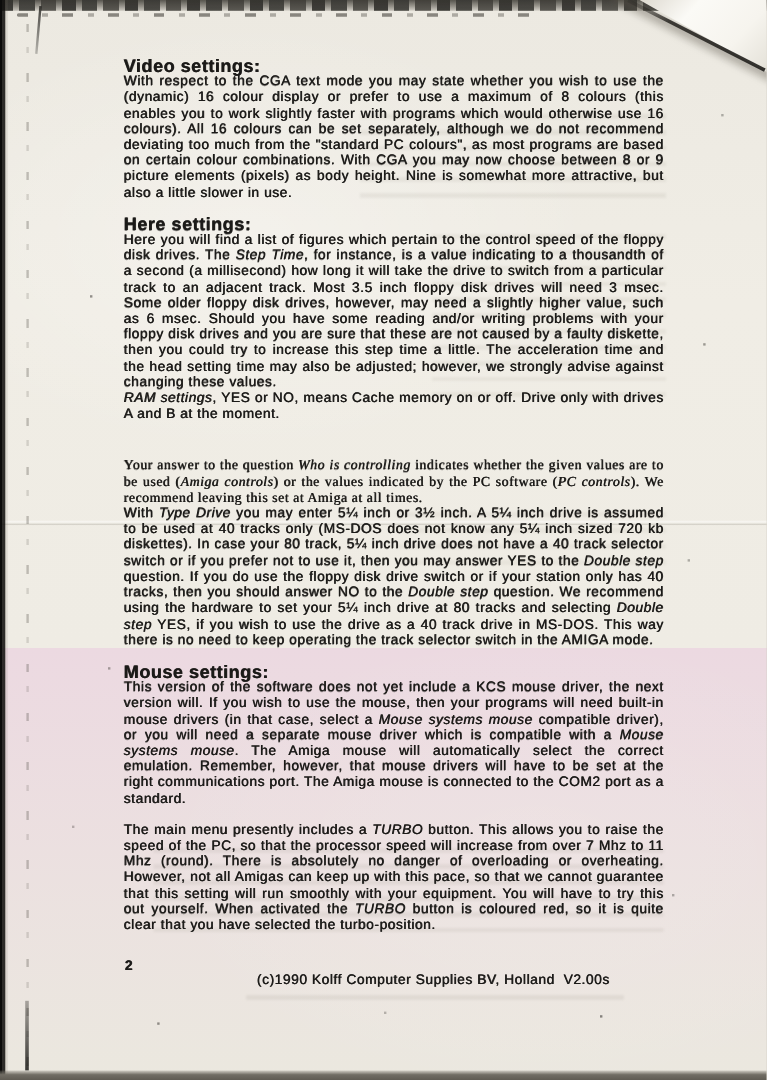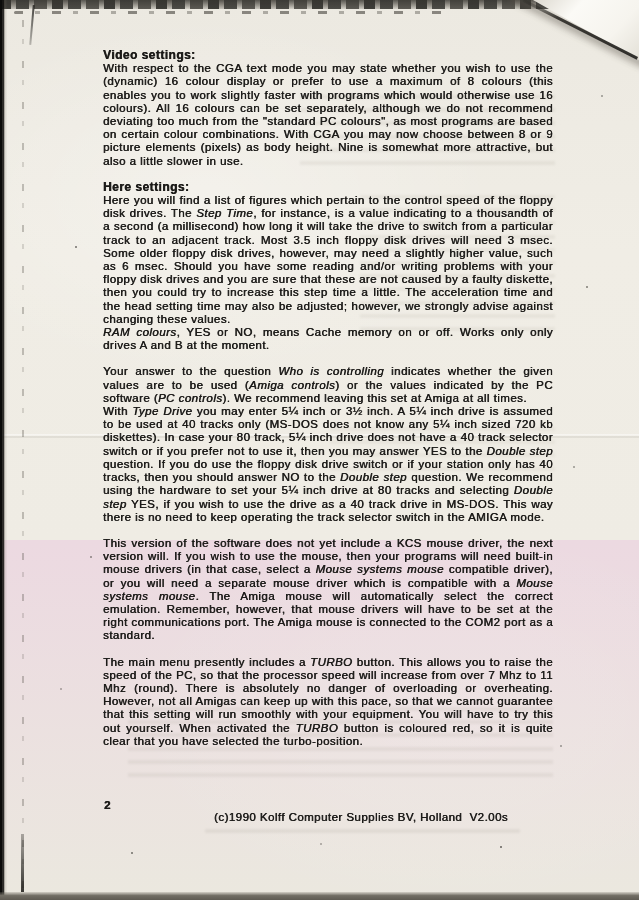--- a/index.html
+++ b/index.html
@@ -102,24 +102,24 @@
 
   
   .text-block {
     position: absolute; left: 103px; top: 49px; width: 450px;
     color: #1b1a18; font-size: 11.5px; line-height: 13.2px;
     letter-spacing: 0.45px;
     text-shadow: 0.45px 0 0 rgba(27,26,24,0.85), 0 0.3px 0 rgba(27,26,24,0.5);
   }
   section + section { margin-top: 13px; }
   .text-block h3 {
-    margin: 0; font-size: 12px; line-height: 13.2px; font-weight: bold;
+    margin: 0; font-size: 15px; line-height: 13.2px; font-weight: bold;
   }
   .text-block p { margin: 0; text-align: justify; }
-  .text-block p.gap { margin-top: 13px; }
+  .text-block p.gap { margin-top: 30px; font-family: Liberation Serif, serif; }
   .text-block em { font-style: italic; }
 
   .footer {
     position: absolute; left: 103px; top: 799px; width: 450px; height: 14px;
     color: #1b1a18; font-size: 11.5px; letter-spacing: 0.45px;
     text-shadow: 0.45px 0 0 rgba(27,26,24,0.85), 0 0.3px 0 rgba(27,26,24,0.5);
   }
   .footer .pagenum { position: absolute; left: 1px; top: 0; font-weight: bold; }
   .footer .copyright { position: absolute; left: 111px; top: 12px; white-space: pre; }
 </style>
@@ -140,26 +140,27 @@
   <div class="text-block">
 
     <section>
       <h3>Video settings:</h3>
       <p><span>With respect to the CGA text mode you may state whether you wish to use the (dynamic) 16 colour display or prefer to use a maximum of 8 colours (this enables you to work slightly faster with programs which would otherwise use 16 colours). All 16 colours can be set separately, although we do not recommend deviating too much from the "standard PC colours", as most programs are based on certain colour combinations. With CGA you may now choose between 8 or 9 picture elements (pixels) as body height. Nine is somewhat more attractive, but also a little slower in use.</span></p>
     </section>
 
     <section>
       <h3>Here settings:</h3>
       <p><span>Here you will find a list of figures which pertain to the control speed of the floppy disk drives. The </span><em>Step Time</em><span>, for instance, is a value indicating to a thousandth of a second (a millisecond) how long it will take the drive to switch from a particular track to an adjacent track. Most 3.5 inch floppy disk drives will need 3 msec. Some older floppy disk drives, however, may need a slightly higher value, such as 6 msec. Should you have some reading and/or writing problems with your floppy disk drives and you are sure that these are not caused by a faulty diskette, then you could try to increase this step time a little. The acceleration time and the head setting time may also be adjusted; however, we strongly advise against changing these values.</span></p>
-      <p><em>RAM colours</em><span>, YES or NO, means Cache memory on or off. Works only only drives A and B at the moment.</span></p>
+      <p><em>RAM settings</em><span>, YES or NO, means Cache memory on or off. Drive only with drives A and B at the moment.</span></p>
       <p class="gap"><span>Your answer to the question </span><em>Who is controlling</em><span> indicates whether the given values are to be used (</span><em>Amiga controls</em><span>) or the values indicated by the PC software (</span><em>PC controls</em><span>). We recommend leaving this set at Amiga at all times.</span></p>
       <p><span>With </span><em>Type Drive</em><span> you may enter 5¼ inch or 3½ inch. A 5¼ inch drive is assumed to be used at 40 tracks only (MS-DOS does not know any 5¼ inch sized 720 kb diskettes). In case your 80 track, 5¼ inch drive does not have a 40 track selector switch or if you prefer not to use it, then you may answer YES to the </span><em>Double step</em><span> question. If you do use the floppy disk drive switch or if your station only has 40 tracks, then you should answer NO to the </span><em>Double step</em><span> question. We recommend using the hardware to set your 5¼ inch drive at 80 tracks and selecting </span><em>Double step</em><span> YES, if you wish to use the drive as a 40 track drive in MS-DOS. This way there is no need to keep operating the track selector switch in the AMIGA mode.</span></p>
     </section>
 
     <section>
+      <h3>Mouse settings:</h3>
       <p><span>This version of the software does not yet include a KCS mouse driver, the next version will. If you wish to use the mouse, then your programs will need built-in mouse drivers (in that case, select a </span><em>Mouse systems mouse</em><span> compatible driver), or you will need a separate mouse driver which is compatible with a </span><em>Mouse systems mouse</em><span>. The Amiga mouse will automatically select the correct emulation. Remember, however, that mouse drivers will have to be set at the right communications port. The Amiga mouse is connected to the COM2 port as a standard.</span></p>
     </section>
 
     <section>
       <p><span>The main menu presently includes a </span><em>TURBO</em><span> button. This allows you to raise the speed of the PC, so that the processor speed will increase from over 7 Mhz to 11 Mhz (round). There is absolutely no danger of overloading or overheating. However, not all Amigas can keep up with this pace, so that we cannot guarantee that this setting will run smoothly with your equipment. You will have to try this out yourself. When activated the </span><em>TURBO</em><span> button is coloured red, so it is quite clear that you have selected the turbo-position.</span></p>
     </section>
 
   </div>
 
   <div class="footer">

